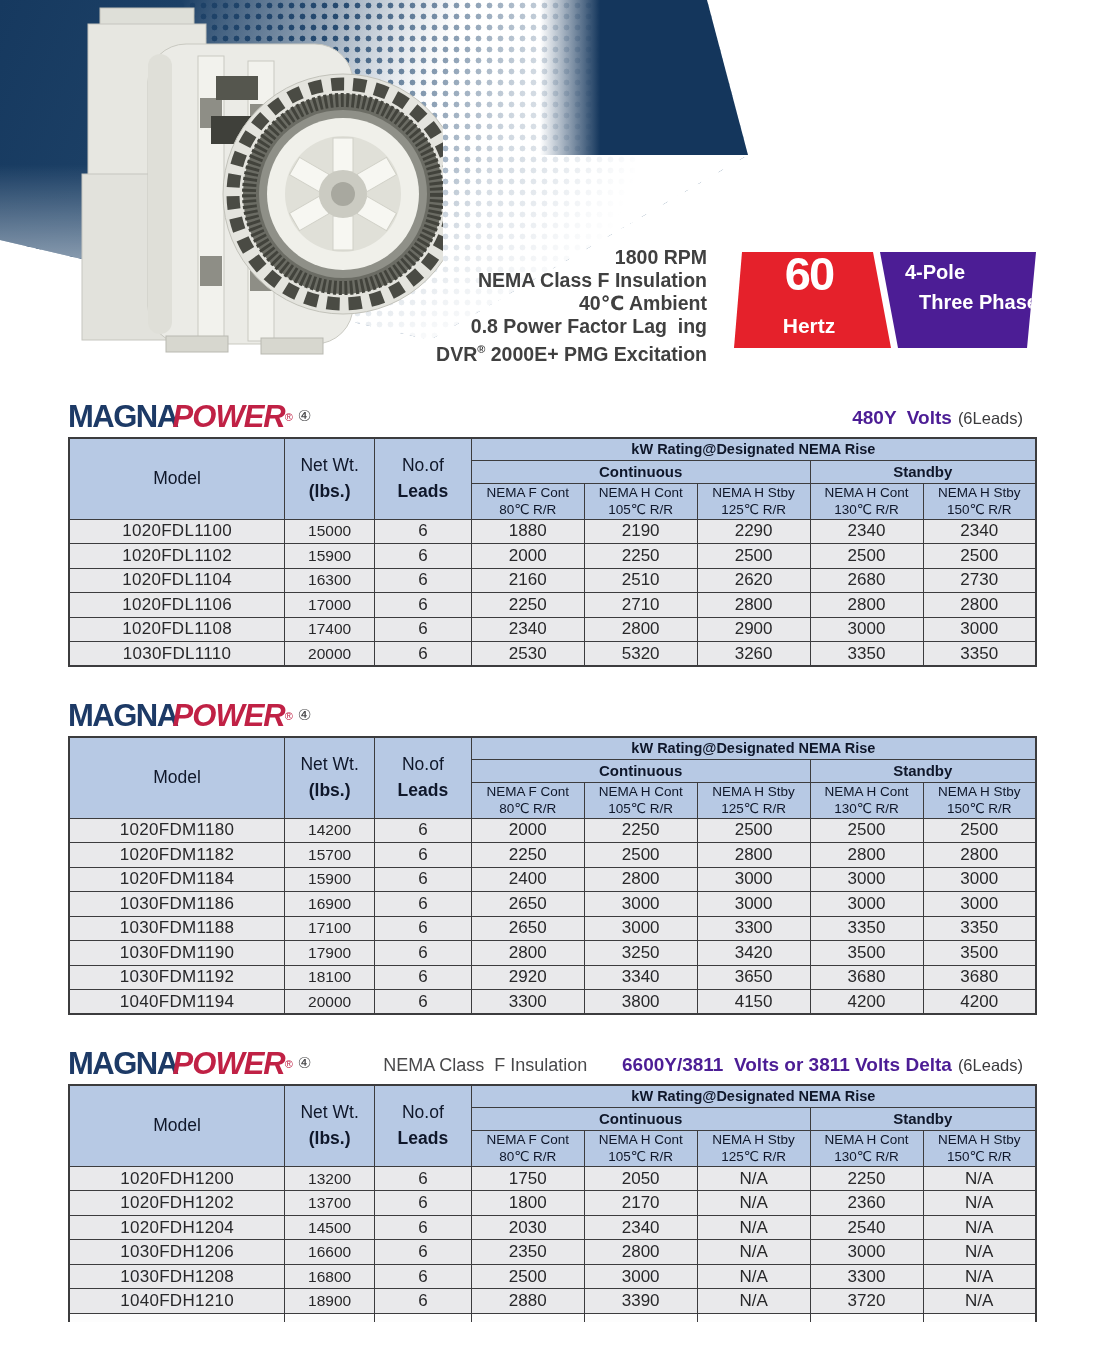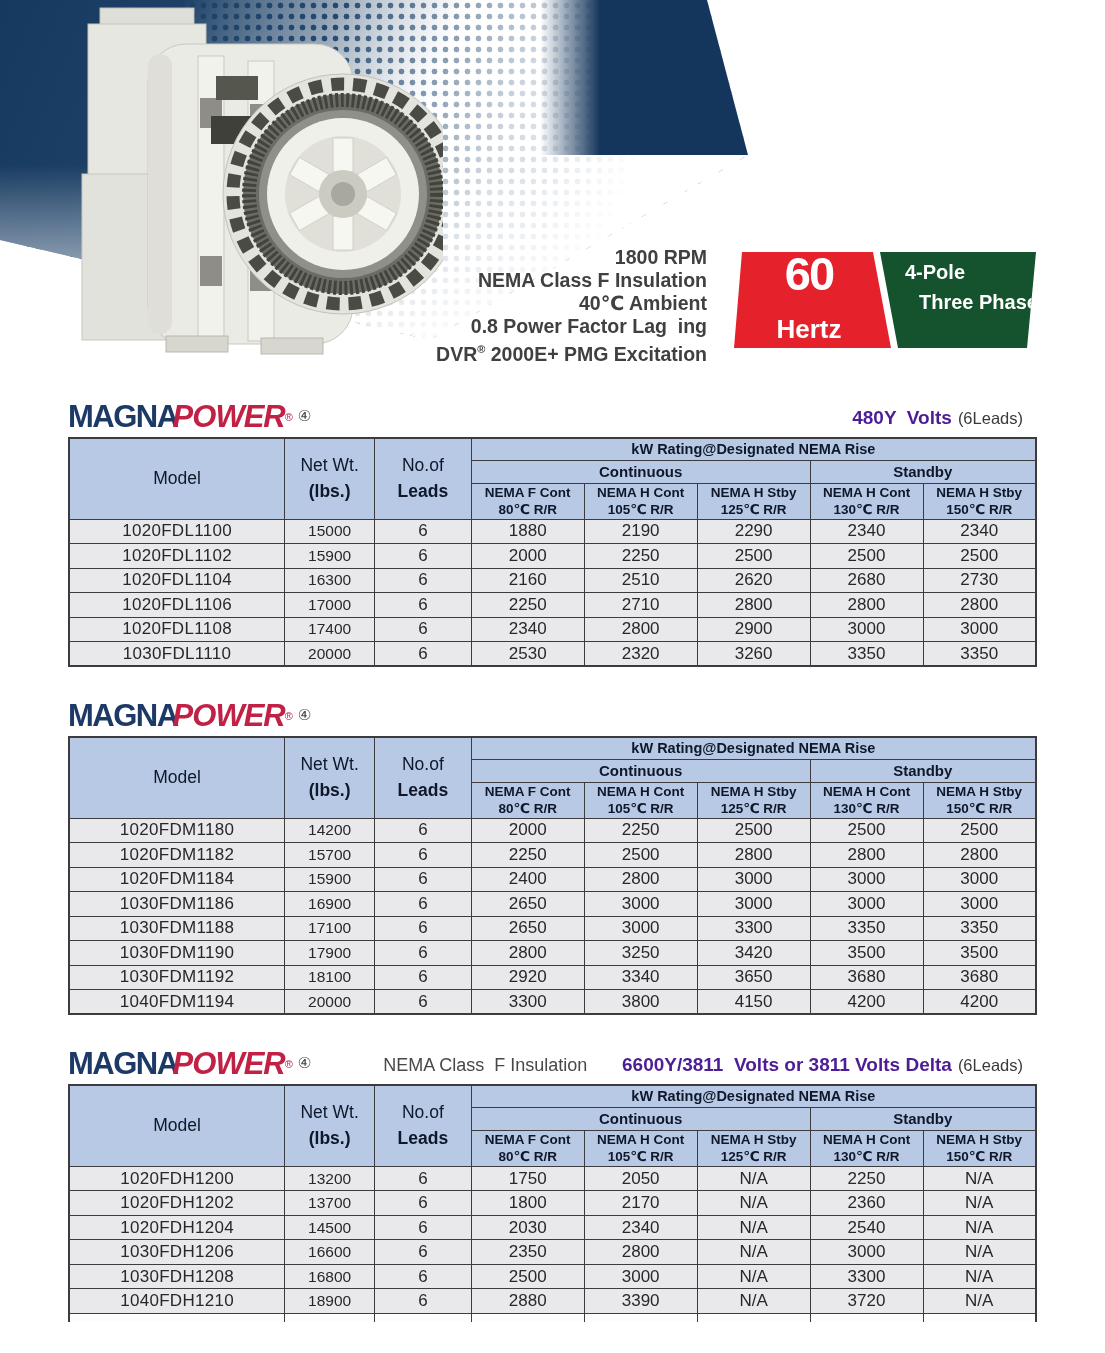--- a/index.html
+++ b/index.html
@@ -36,24 +36,24 @@
   .spec-line { white-space:pre; }
   .spec-line sup { font-size:11px; }
 
   .badges { position:absolute; left:733px; top:250px; width:312px; height:100px; }
   .badge-red { position:absolute; inset:0;
     clip-path:polygon(9px 2px, 140px 2px, 158px 98px, 1px 98px);
     background:#e5212b; color:#fff; }
   .badge-red .big { position:absolute; left:10px; top:-4px; width:132px;
     text-align:center; font-size:47px; font-weight:800; letter-spacing:-2px; }
   .badge-red .unit { position:absolute; left:10px; top:64px; width:132px;
-    text-align:center; font-size:26px; font-weight:700; }
+    text-align:center; font-size:21px; font-weight:700; }
   .badge-gray { position:absolute; inset:0;
     clip-path:polygon(147px 2px, 303px 2px, 294px 98px, 165px 98px);
-    background:#14532d; color:#fff; }
+    background:#4c1d95; color:#fff; }
   .badge-gray .l1 { position:absolute; left:172px; top:11px; font-size:20px; font-weight:700; }
   .badge-gray .l2 { position:absolute; left:186px; top:41px; font-size:20px; font-weight:700; }
 
   
   .table-section { margin:0 68px 0 68px; }
   .sec1 { padding-top:4px; }
   .sec2 { margin-top:28px; }
   .sec3 { margin-top:28px; }
 
   .title-row { display:flex; align-items:flex-end; height:36px; margin-bottom:5px; }
@@ -79,21 +79,21 @@
     vertical-align:middle; }
   col.c0{width:22.3%} col.c1{width:9.3%} col.c2{width:10.0%}
   col.c3,col.c4,col.c5,col.c6,col.c7{width:11.68%}
 
   thead th { background:#b7c9e4; color:#0f172a; font-weight:400; }
   th.h-model { font-size:17.5px; }
   th.h-two span { display:block; font-size:17.5px; line-height:1.0; }
   th.h-two span + span { margin-top:9px;font-weight:bold; }
   th.h-kwtitle { height:22px; font-size:14.5px; font-weight:700; }
   th.h-group { height:23px; font-size:15px; font-weight:700; }
-  th.h-col { height:24px; font-weight:700; }
+  th.h-col { height:24px; font-weight:400; }
   th.h-col span { display:block; font-size:13.5px; line-height:1.3; }
 
   tbody td { background:#e9e9eb; height:24.5px; font-size:17px; color:#28282a; }
   tbody td:nth-child(1) { font-size:17px; letter-spacing:.3px; }
   tbody td:nth-child(2) { font-size:15.5px; }
 
   table.cropped { border-bottom:0; }
   tr.crop-row td { height:9px; background:#fdfdfd; border-bottom:0; }
 </style>
 </head>
@@ -267,21 +267,21 @@
             <td>2800</td>
             <td>2900</td>
             <td>3000</td>
             <td>3000</td>
           </tr>
           <tr>
             <td>1030FDL1110</td>
             <td>20000</td>
             <td>6</td>
             <td>2530</td>
-            <td>2320</td>
+            <td>5320</td>
             <td>3260</td>
             <td>3350</td>
             <td>3350</td>
           </tr>
         </tbody>
     </table>
   </div>
 
   <div class="table-section sec2">
     <div class="title-row">

